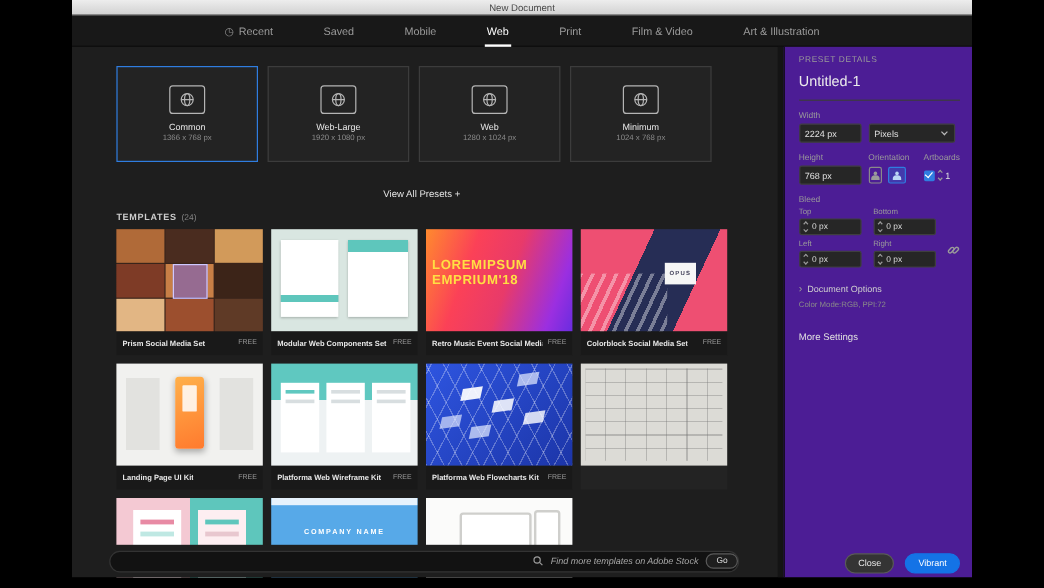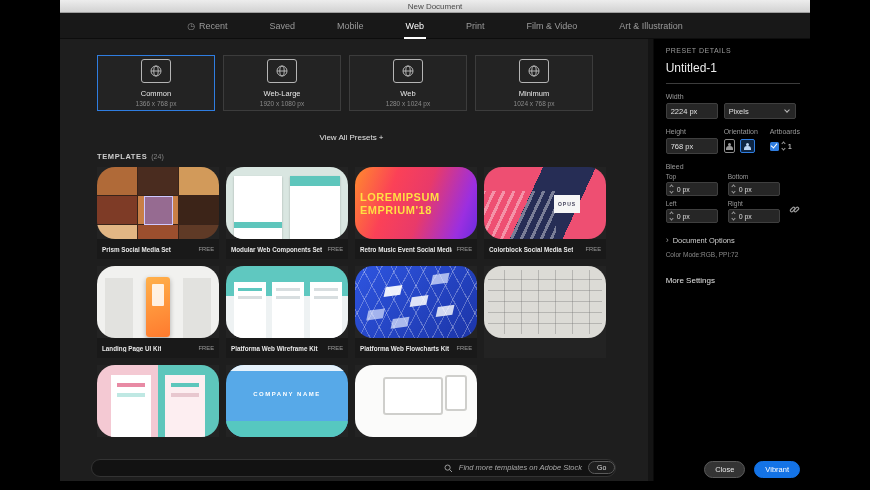--- a/index.html
+++ b/index.html
@@ -13,38 +13,38 @@
 
   .tabbar{height:26px;background:#181818;display:flex;align-items:center;justify-content:center;gap:42px;border-bottom:1px solid #0d0d0d;}
   .tab{font-size:9px;color:#9a9a9a;height:26px;display:flex;align-items:center;gap:4px;position:relative;cursor:pointer;}
   .tab.active{color:#fff;}
   .tab.active::after{content:"";position:absolute;left:-2px;right:-2px;bottom:0;height:2px;background:#fff;}
   .clock{font-size:9px;color:#8a8a8a;}
 
   .content{display:flex;height:442px;}
   .main{width:591px;position:relative;overflow:hidden;padding:9px 0 0 37px;}
   .scroll-strip{width:5px;background:#141414;}
-  .panel{flex:1;background:#000000;border-left:1px solid #0a0a0a;padding:8px 10px 0 12px;position:relative;}
+  .panel{flex:1;background:#4c1d95;border-left:1px solid #0a0a0a;padding:8px 10px 0 12px;position:relative;}
 
   .sec-head{display:flex;gap:4px;align-items:baseline;}
   .sec-title{font-size:7.5px;color:#cdcdcd;letter-spacing:.6px;font-weight:bold;}
   .sec-count{font-size:7px;color:#858585;}
 
   .preset-row{display:flex;gap:8px;margin-top:7px;}
-  .preset-card{width:118px;height:56px;background:#232323;border:1px solid #3c3c3c;display:flex;flex-direction:column;align-items:center;justify-content:center;cursor:pointer;}
+  .preset-card{width:118px;height:80px;background:#232323;border:1px solid #3c3c3c;display:flex;flex-direction:column;align-items:center;justify-content:center;cursor:pointer;}
   .preset-card.selected{border-color:#2f7de0;}
   .doc-icon{width:30px;height:24px;border:1px solid #b5b5b5;border-radius:3px;display:flex;align-items:center;justify-content:center;margin-bottom:6px;}
   .preset-name{font-size:7.5px;color:#e8e8e8;margin-bottom:2px;}
   .preset-size{font-size:6.5px;color:#8a8a8a;}
 
   .view-all{width:509px;text-align:center;font-size:8px;color:#e3e3e3;margin:22px 0 10px;cursor:pointer;}
 
   .tpl-grid{display:grid;grid-template-columns:repeat(4,122px);gap:7px;margin-top:6px;width:509px;}
   .tpl-card{background:#232323;cursor:pointer;}
-  .tpl-thumb{height:72px;position:relative;overflow:hidden;border-radius:18px;}
+  .tpl-thumb{height:85px;position:relative;overflow:hidden;}
   .tpl-label{height:20px;background:#191919;display:flex;align-items:center;justify-content:space-between;padding:0 5px;}
   .tpl-name{font-size:6.3px;font-weight:bold;color:#e8e8e8;white-space:nowrap;overflow:hidden;max-width:92px;}
   .tpl-free{font-size:5.8px;color:#9a9a9a;margin-left:3px;}
 
   
   .t1{background-color:#3a241a;background-image:linear-gradient(#b06a38,#b06a38),linear-gradient(#4a2c1f,#4a2c1f),linear-gradient(#d29a5a,#d29a5a),linear-gradient(#7e3b26,#7e3b26),linear-gradient(#c87f46,#c87f46),linear-gradient(#3c2418,#3c2418),linear-gradient(#e2b684,#e2b684),linear-gradient(#9c4f2e,#9c4f2e),linear-gradient(#5f3a26,#5f3a26);background-size:40px 28px;background-position:0 0,41px 0,82px 0,0 29px,41px 29px,82px 29px,0 58px,41px 58px,82px 58px;background-repeat:no-repeat;}
   .t1::after{content:"";position:absolute;left:47px;top:29px;width:27px;height:27px;background:rgba(100,88,220,.5);border:1px solid #cfc8ff;}
   .t2{background:#d9e6e1;}
   .t2::before{content:"";position:absolute;left:8px;top:9px;width:48px;height:64px;background:linear-gradient(#fff 0 46px,#5ec6bc 46px 52px,#fff 52px);box-shadow:0 1px 2px rgba(0,0,0,.25);}
   .t2::after{content:"";position:absolute;left:64px;top:9px;width:50px;height:64px;background:linear-gradient(#5ec6bc 0 10px,#fff 10px);box-shadow:0 1px 2px rgba(0,0,0,.25);}

